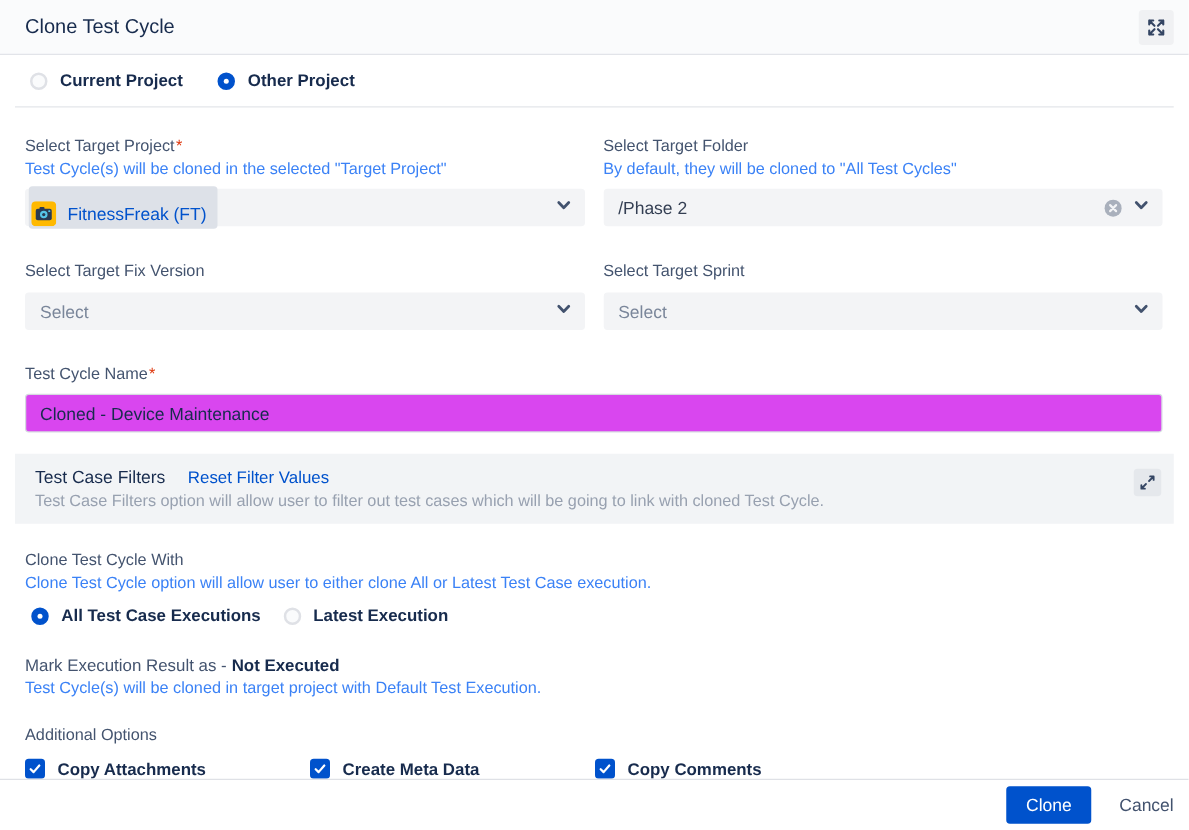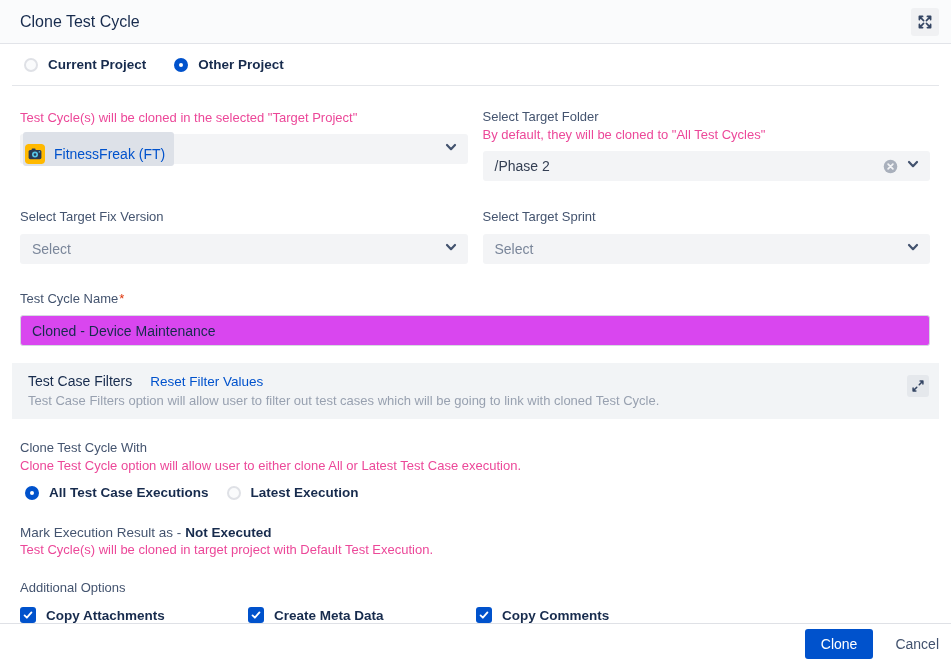--- a/index.html
+++ b/index.html
@@ -60,21 +60,21 @@
   
   .form-grid {
     display: grid;
     grid-template-columns: 1fr 1fr;
     column-gap: 15px;
     row-gap: 27px;
     padding: 22px 21px 0 20px;
   }
   .field-label { font-size: 13px; color: #44546F; line-height: 17px; }
   .required-star { color: #DE350B; margin-left: 1px; }
-  .field-helper { font-size: 13px; color: #ec4899; line-height: 17px; margin-top: 1px; }
+  .field-helper { font-size: 13px; color: #3b82f6; line-height: 17px; margin-top: 1px; }
   .select-control {
     margin-top: 8px;
     height: 30px;
     background: #F3F4F6;
     border-radius: 3px;
     display: flex; align-items: center;
     padding: 0 10px 0 3px;
     cursor: pointer;
   }
   .select-control.plain { padding-left: 12px; }
@@ -194,20 +194,21 @@
   <div class="radio-opt">
     <span class="radio-circle checked"></span>
     <span class="opt-label">Other Project</span>
   </div>
 </div>
 <div class="scope-divider"></div>
 
 <div class="form-grid">
 
   <div class="field">
+    <div class="field-label"><span>Select Target Project</span><span class="required-star">*</span></div>
     <div class="field-helper">Test Cycle(s) will be cloned in the selected "Target Project"</div>
     <div class="select-control">
       <span class="project-chip">
         <svg class="avatar" viewBox="0 0 20 20">
           <rect x="0" y="0" width="20" height="20" rx="3.5" fill="#FFB900"></rect>
           <rect x="6.6" y="4.6" width="4" height="2.4" rx="0.8" fill="#2A3A52"></rect>
           <rect x="3.6" y="6" width="12.8" height="9.2" rx="1.6" fill="#2A3A52"></rect>
           <circle cx="10" cy="10.6" r="3" fill="#56C6E8"></circle>
           <circle cx="10" cy="10.6" r="1.3" fill="#2A3A52"></circle>
           <rect x="13.6" y="7.2" width="1.6" height="1.4" rx="0.5" fill="#56C6E8"></rect>

